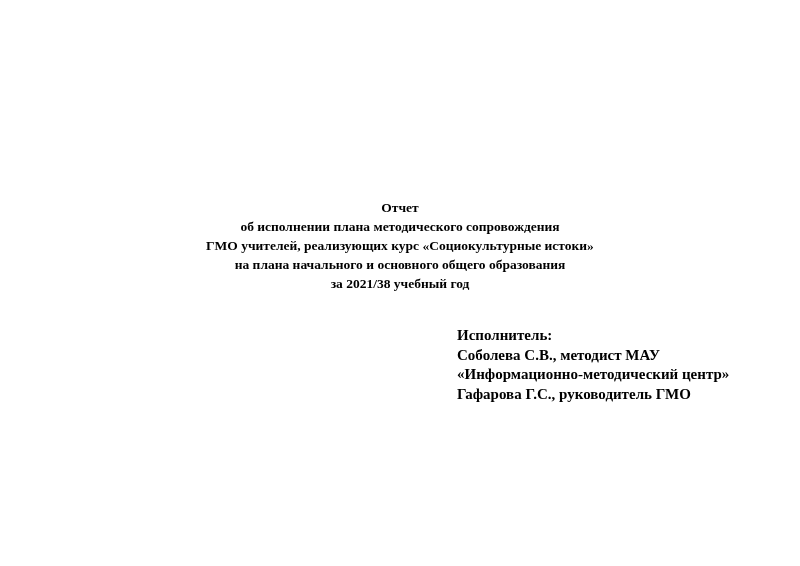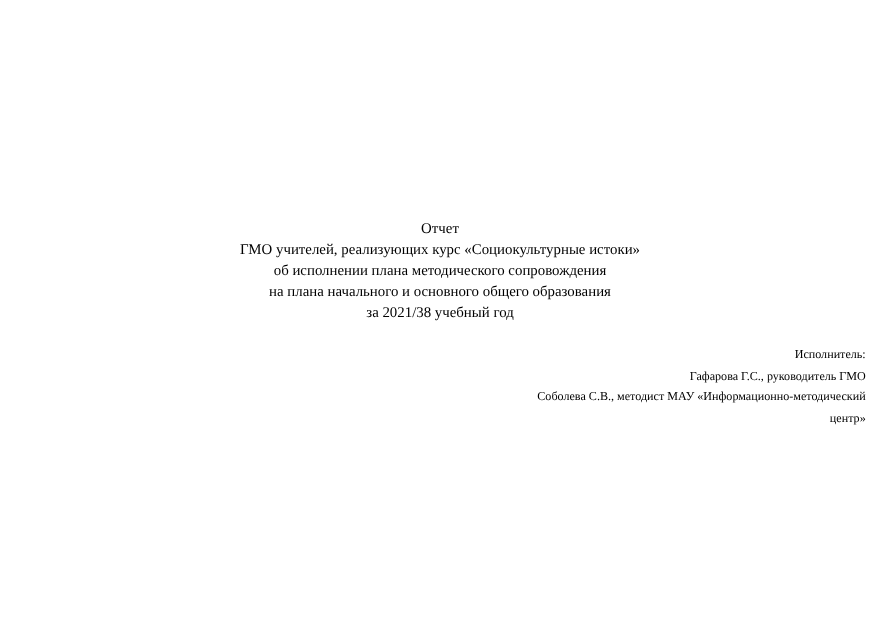--- a/index.html
+++ b/index.html
@@ -12,40 +12,41 @@
     background: #ffffff;
     font-family: "Liberation Serif", serif;
     color: #000000;
     overflow: hidden;
   }
   .page {
     position: relative;
     width: 800px;
     height: 438px;
     box-sizing: border-box;
+    font-weight: bold;
   }
   .title-block {
     position: absolute;
     top: 198px;
     left: 0;
     width: 800px;
     text-align: center;
     font-size: 13.5px;
     line-height: 19px;
   }
   .title-line {
     white-space: nowrap;
   }
   .author-block {
     position: absolute;
-    top: 313px;
+    top: 326px;
     left: 457px;
     width: 330px;
-    text-align: right;
-    font-size: 11px;
+    text-align: left;
+    font-size: 15px;
     line-height: 19.5px;
   }
   .author-line {
     white-space: normal;
   }
   .place-block {
     position: absolute;
     top: 523px;
     left: 0;
     width: 800px;
@@ -53,26 +54,26 @@
     font-size: 13.5px;
   }
 </style>
 </head>
 <body>
 
 <div class="page">
 
   <div class="title-block">
     <div class="title-line">Отчет</div>
+    <div class="title-line">об исполнении плана методического сопровождения</div>
     <div class="title-line">ГМО учителей, реализующих курс  «Социокультурные истоки»</div>
-    <div class="title-line">об исполнении плана методического сопровождения</div>
     <div class="title-line">на плана начального и основного общего образования</div>
     <div class="title-line">за 2021/38 учебный год</div>
   </div>
 
   <div class="author-block">
     <div class="author-line">Исполнитель:</div>
+    <div class="author-line">Соболева С.В.,  методист МАУ «Информационно-методический центр»</div>
     <div class="author-line">Гафарова Г.С., руководитель ГМО</div>
-    <div class="author-line">Соболева С.В.,  методист МАУ «Информационно-методический центр»</div>
   </div>
 
 
 </div>
 
 </body></html>

